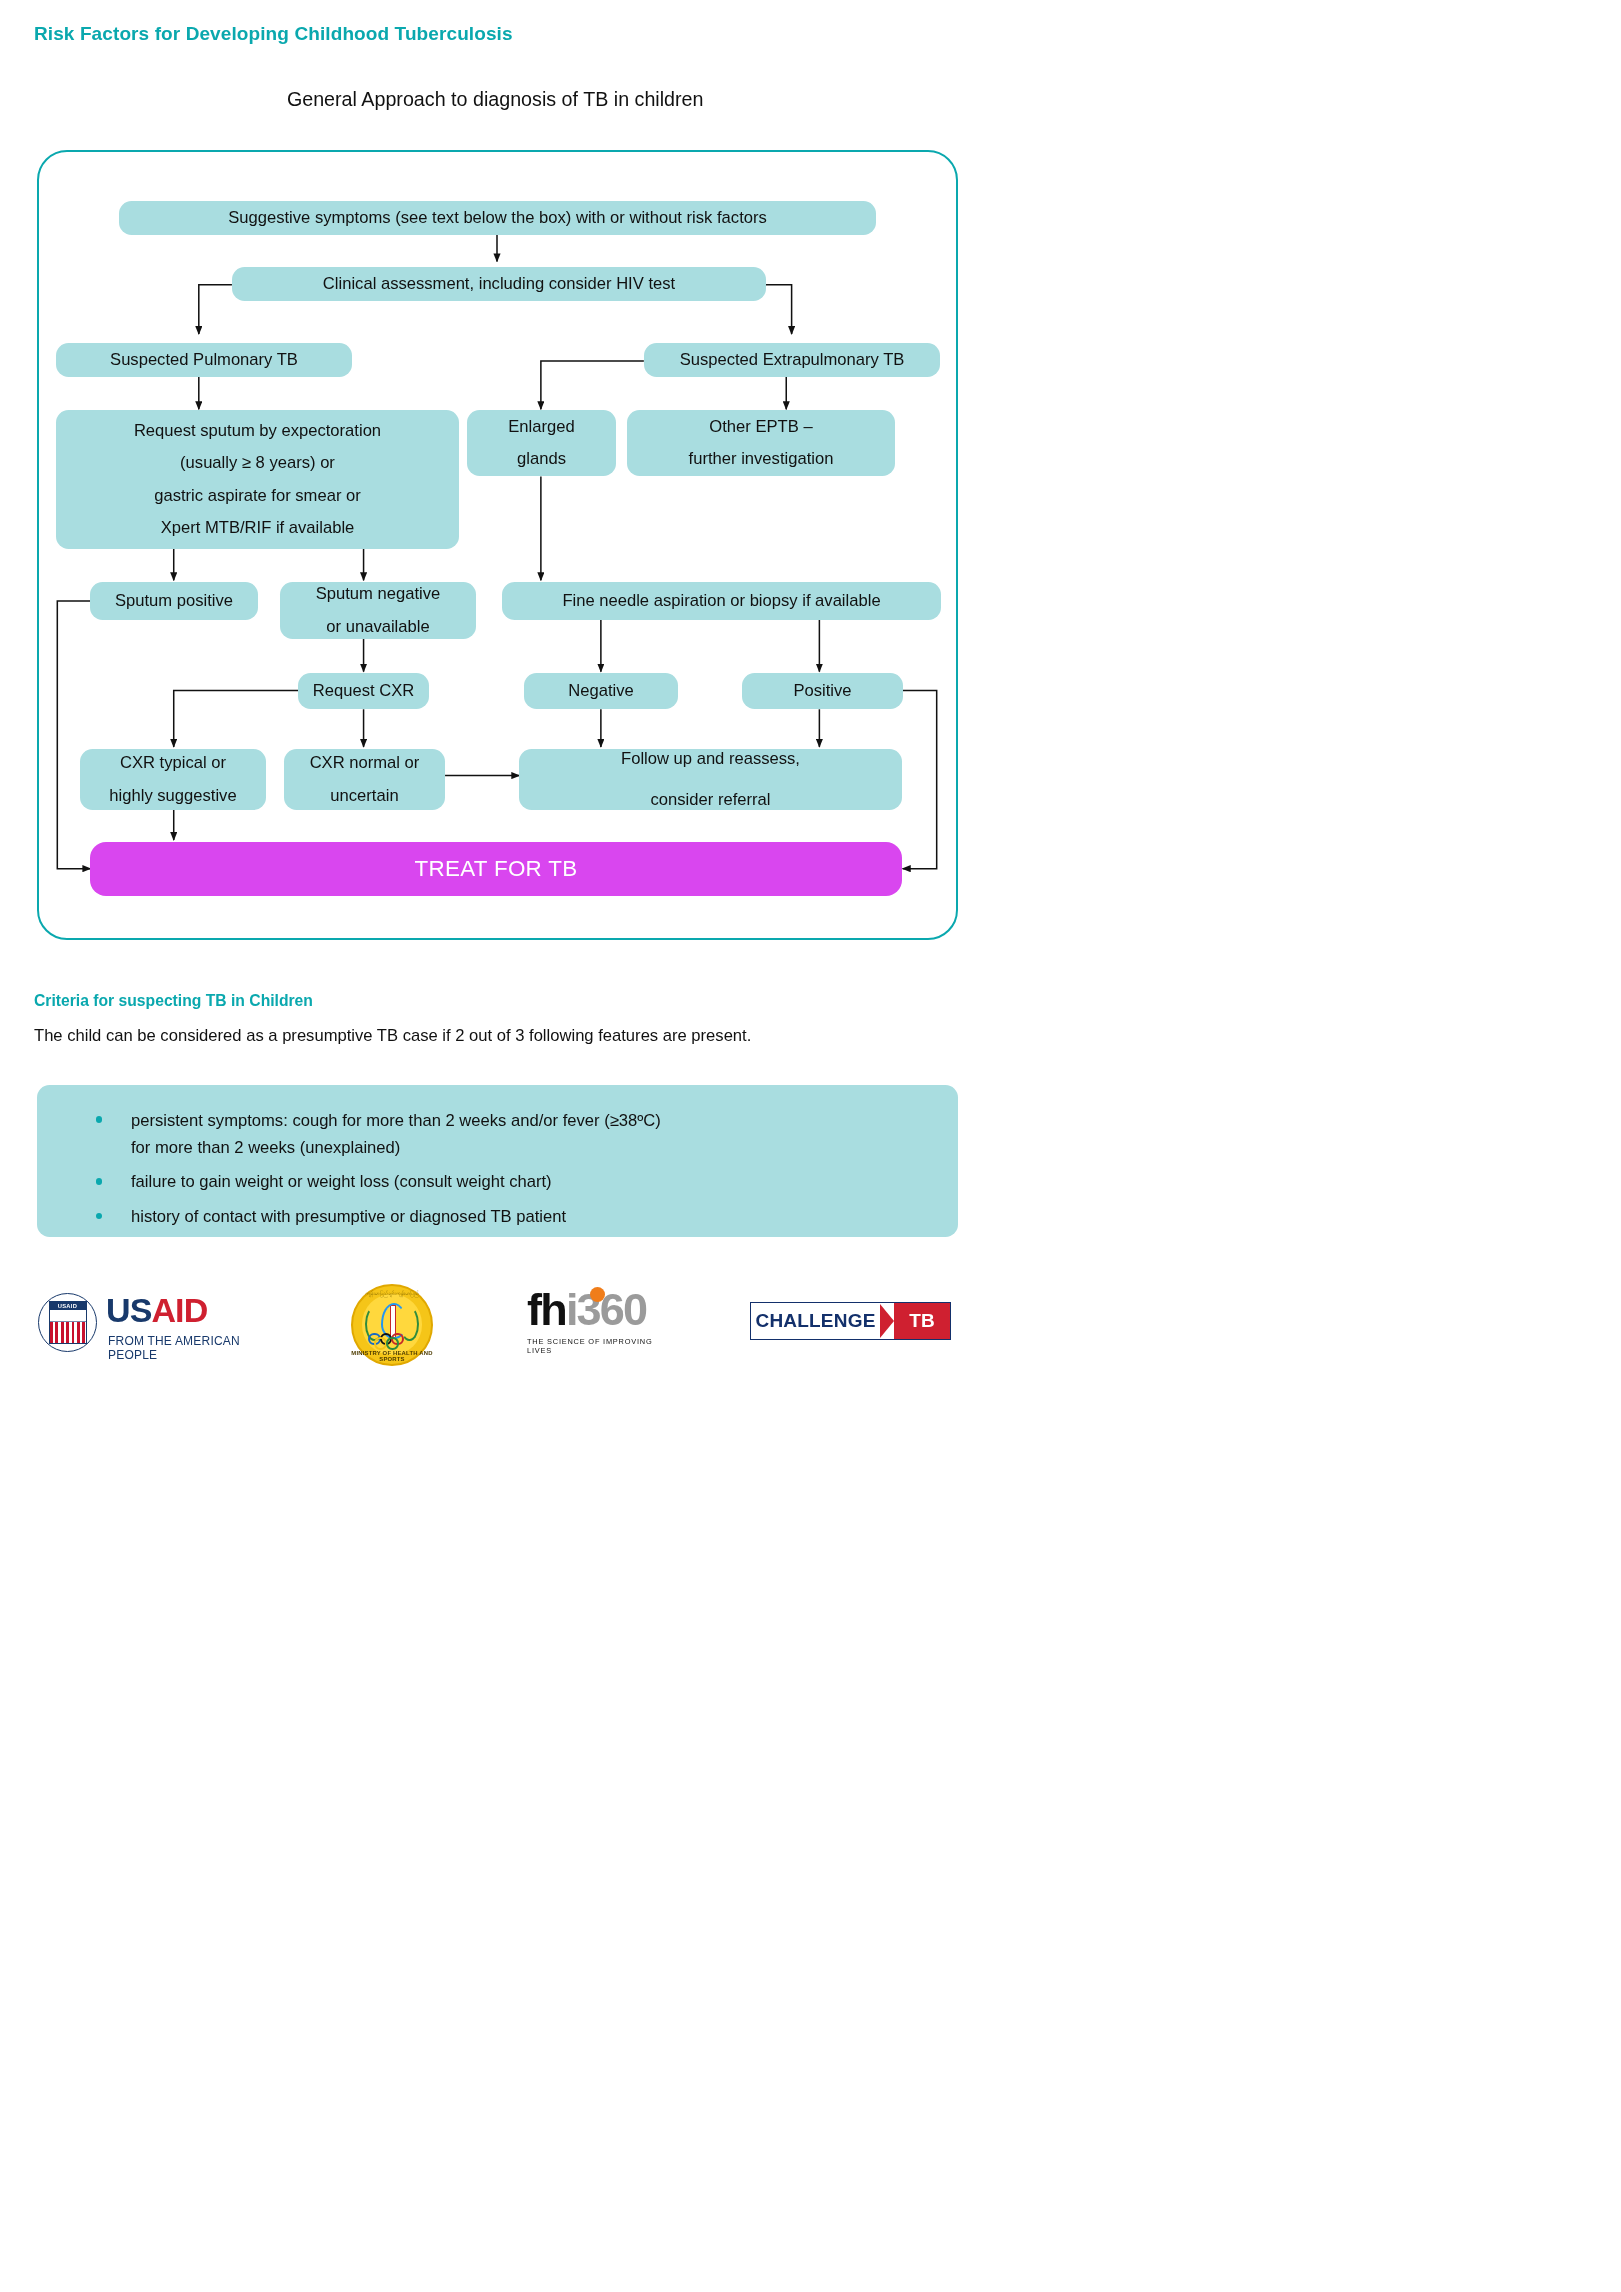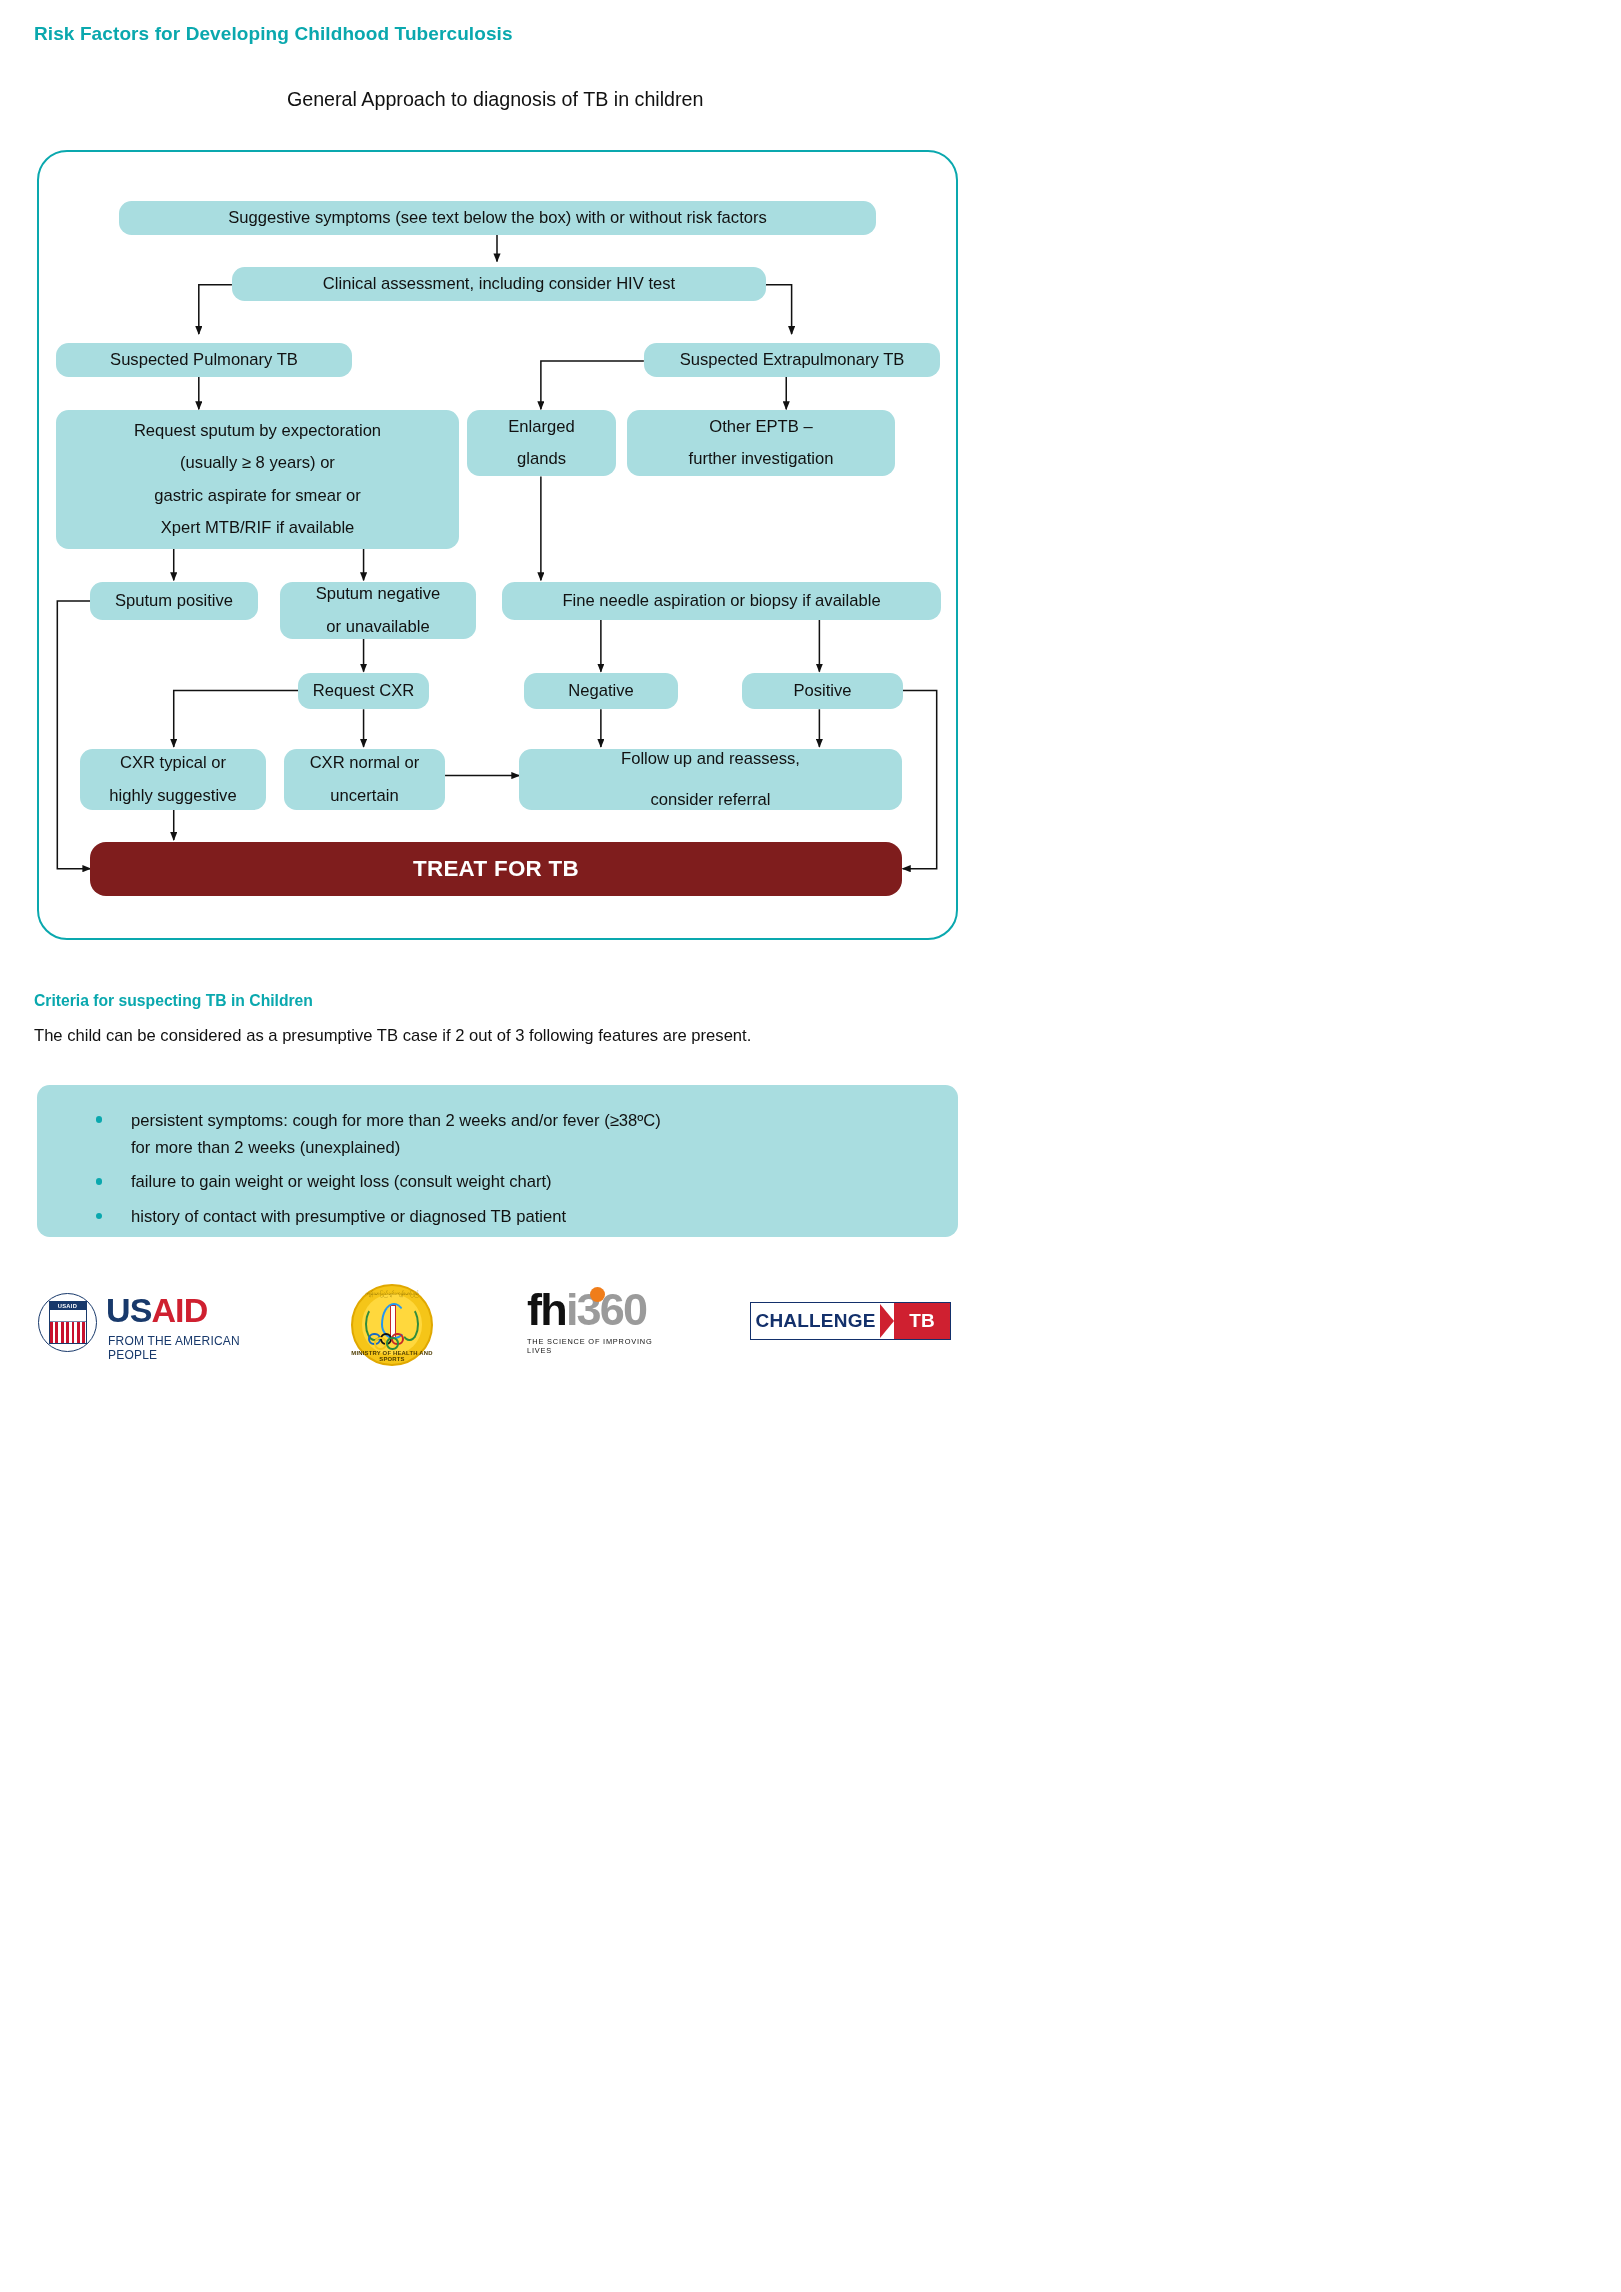--- a/index.html
+++ b/index.html
@@ -40,21 +40,21 @@
     border-radius:12.5px;
     display:flex;align-items:center;justify-content:center;
     text-align:center;
     font-size:16.6px;line-height:1.9;
     color:#111;
     box-sizing:border-box;
     padding:1.8px 9px;
   }
   .node.multi{line-height:1.95;}
   .treat{
-    background:#7f1d1d;color:#ffffff;font-weight:bold;font-size:22.4px;
+    background:#d946ef;color:#ffffff;font-weight:normal;font-size:22.4px;
     border-radius:16px;letter-spacing:0.3px;
   }
 
   
   .wires{position:absolute;left:0;top:0;width:994px;height:1406px;pointer-events:none;}
 
   
   .crit-title{
     position:absolute;left:34px;top:992px;
     font-size:15.7px;font-weight:bold;color:#0aa8ae;text-align:right;

